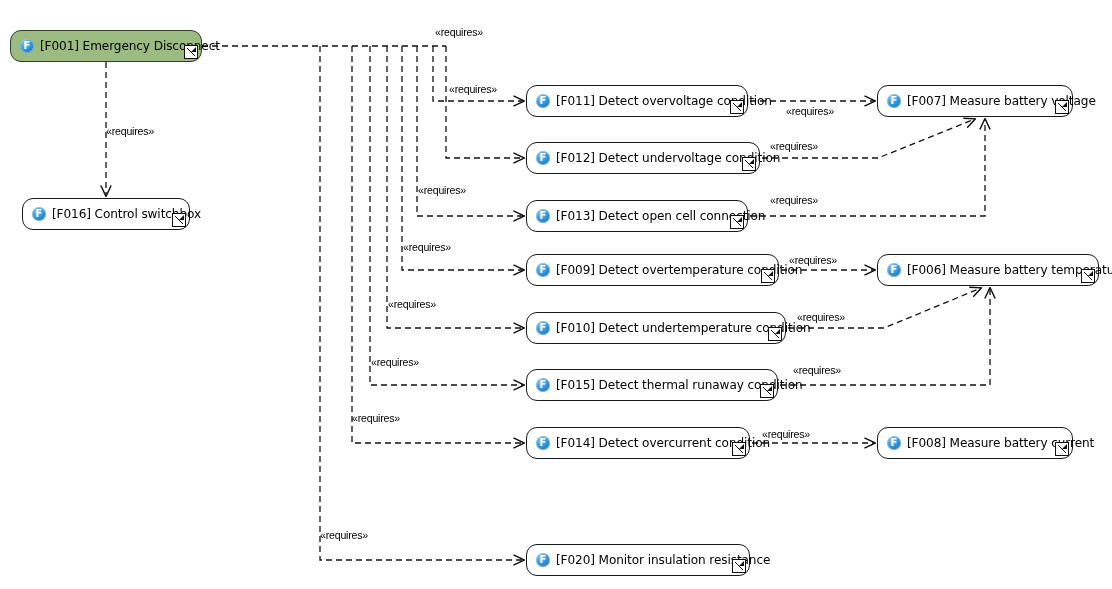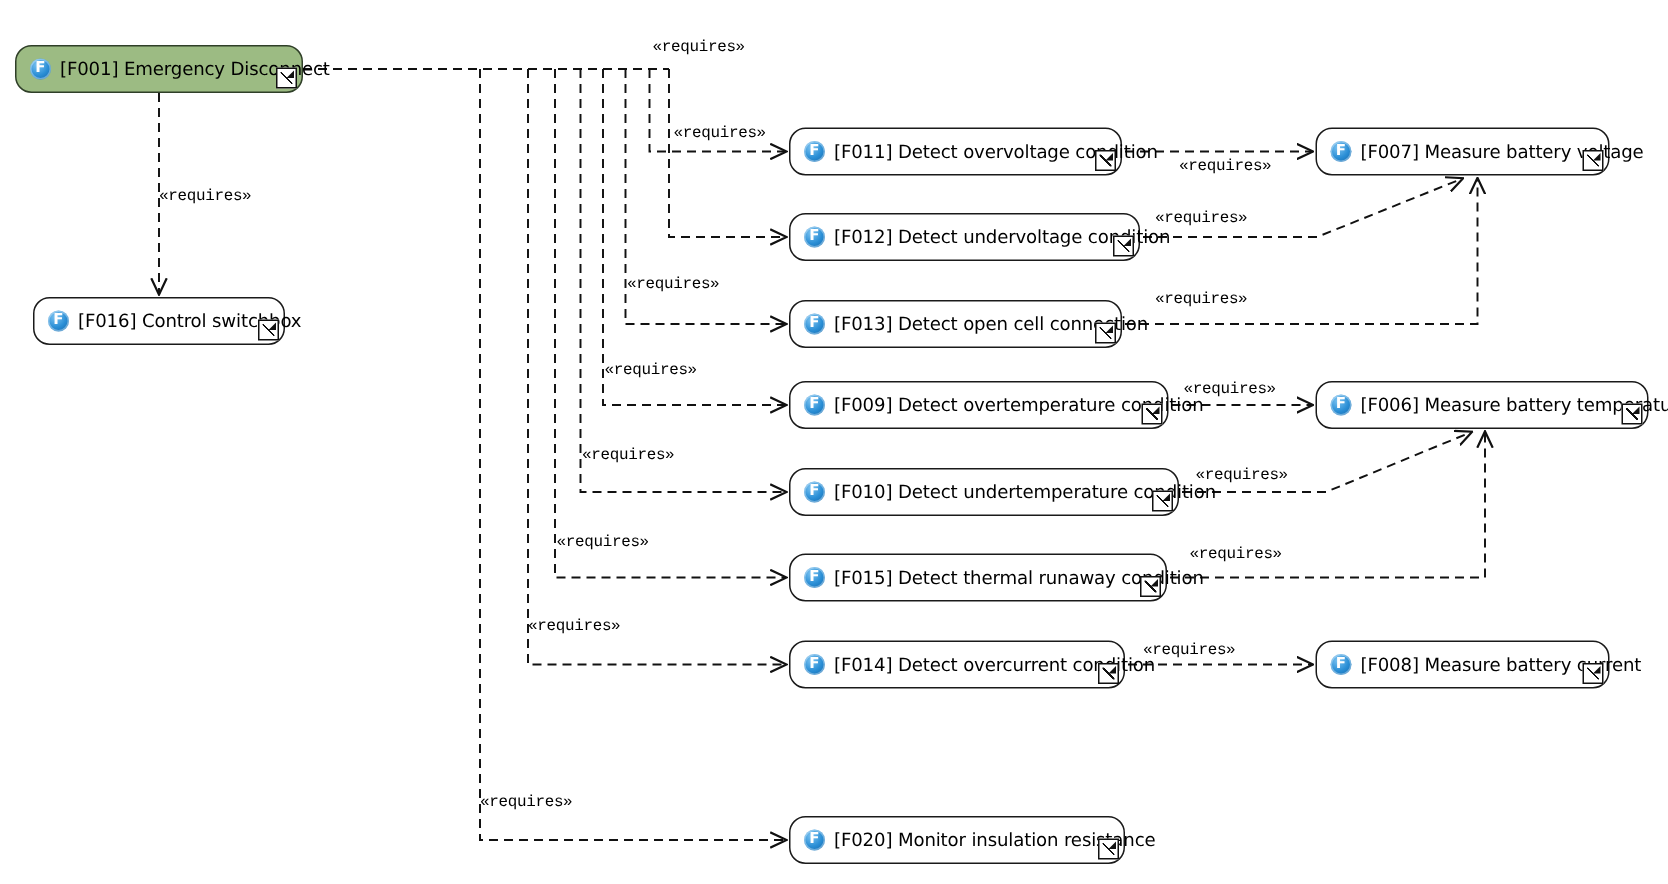--- a/index.html
+++ b/index.html
@@ -20,21 +20,21 @@
   .ntext{font-size:12.1px;color:#000;white-space:nowrap;letter-spacing:-0.1px;}
   .corner{position:absolute;right:3px;bottom:2px;width:12px;height:12px;
         border:1px solid #111;background:#fff;}
   .corner::before{content:"";position:absolute;left:2px;top:2px;width:8px;height:8px;
         background:
           linear-gradient(45deg,transparent 44%,#111 44%,#111 56%,transparent 56%);
   }
   .corner::after{content:"";position:absolute;right:1px;top:1px;
         width:0;height:0;border-left:5px solid transparent;border-bottom:5px solid #111;}
   .lbl{position:absolute;font-size:10.6px;color:#000;white-space:nowrap;
-       font-family:Liberation Mono, monospace;letter-spacing:-0.2px;}
+       font-family:Liberation Sans, sans-serif;letter-spacing:-0.2px;}
 </style>
 </head>
 <body>
 
 <div id="canvas">
 
   <svg id="wires" viewBox="0 0 1112 589" xmlns="http://www.w3.org/2000/svg">
     <defs>
       <marker id="ar" viewBox="0 0 10 10" refX="9" refY="5" markerWidth="9" markerHeight="9" orient="auto-start-reverse">
         <path d="M 0 0.6 L 9.4 5 L 0 9.4" fill="none" stroke="#111" stroke-width="1.25"></path>

